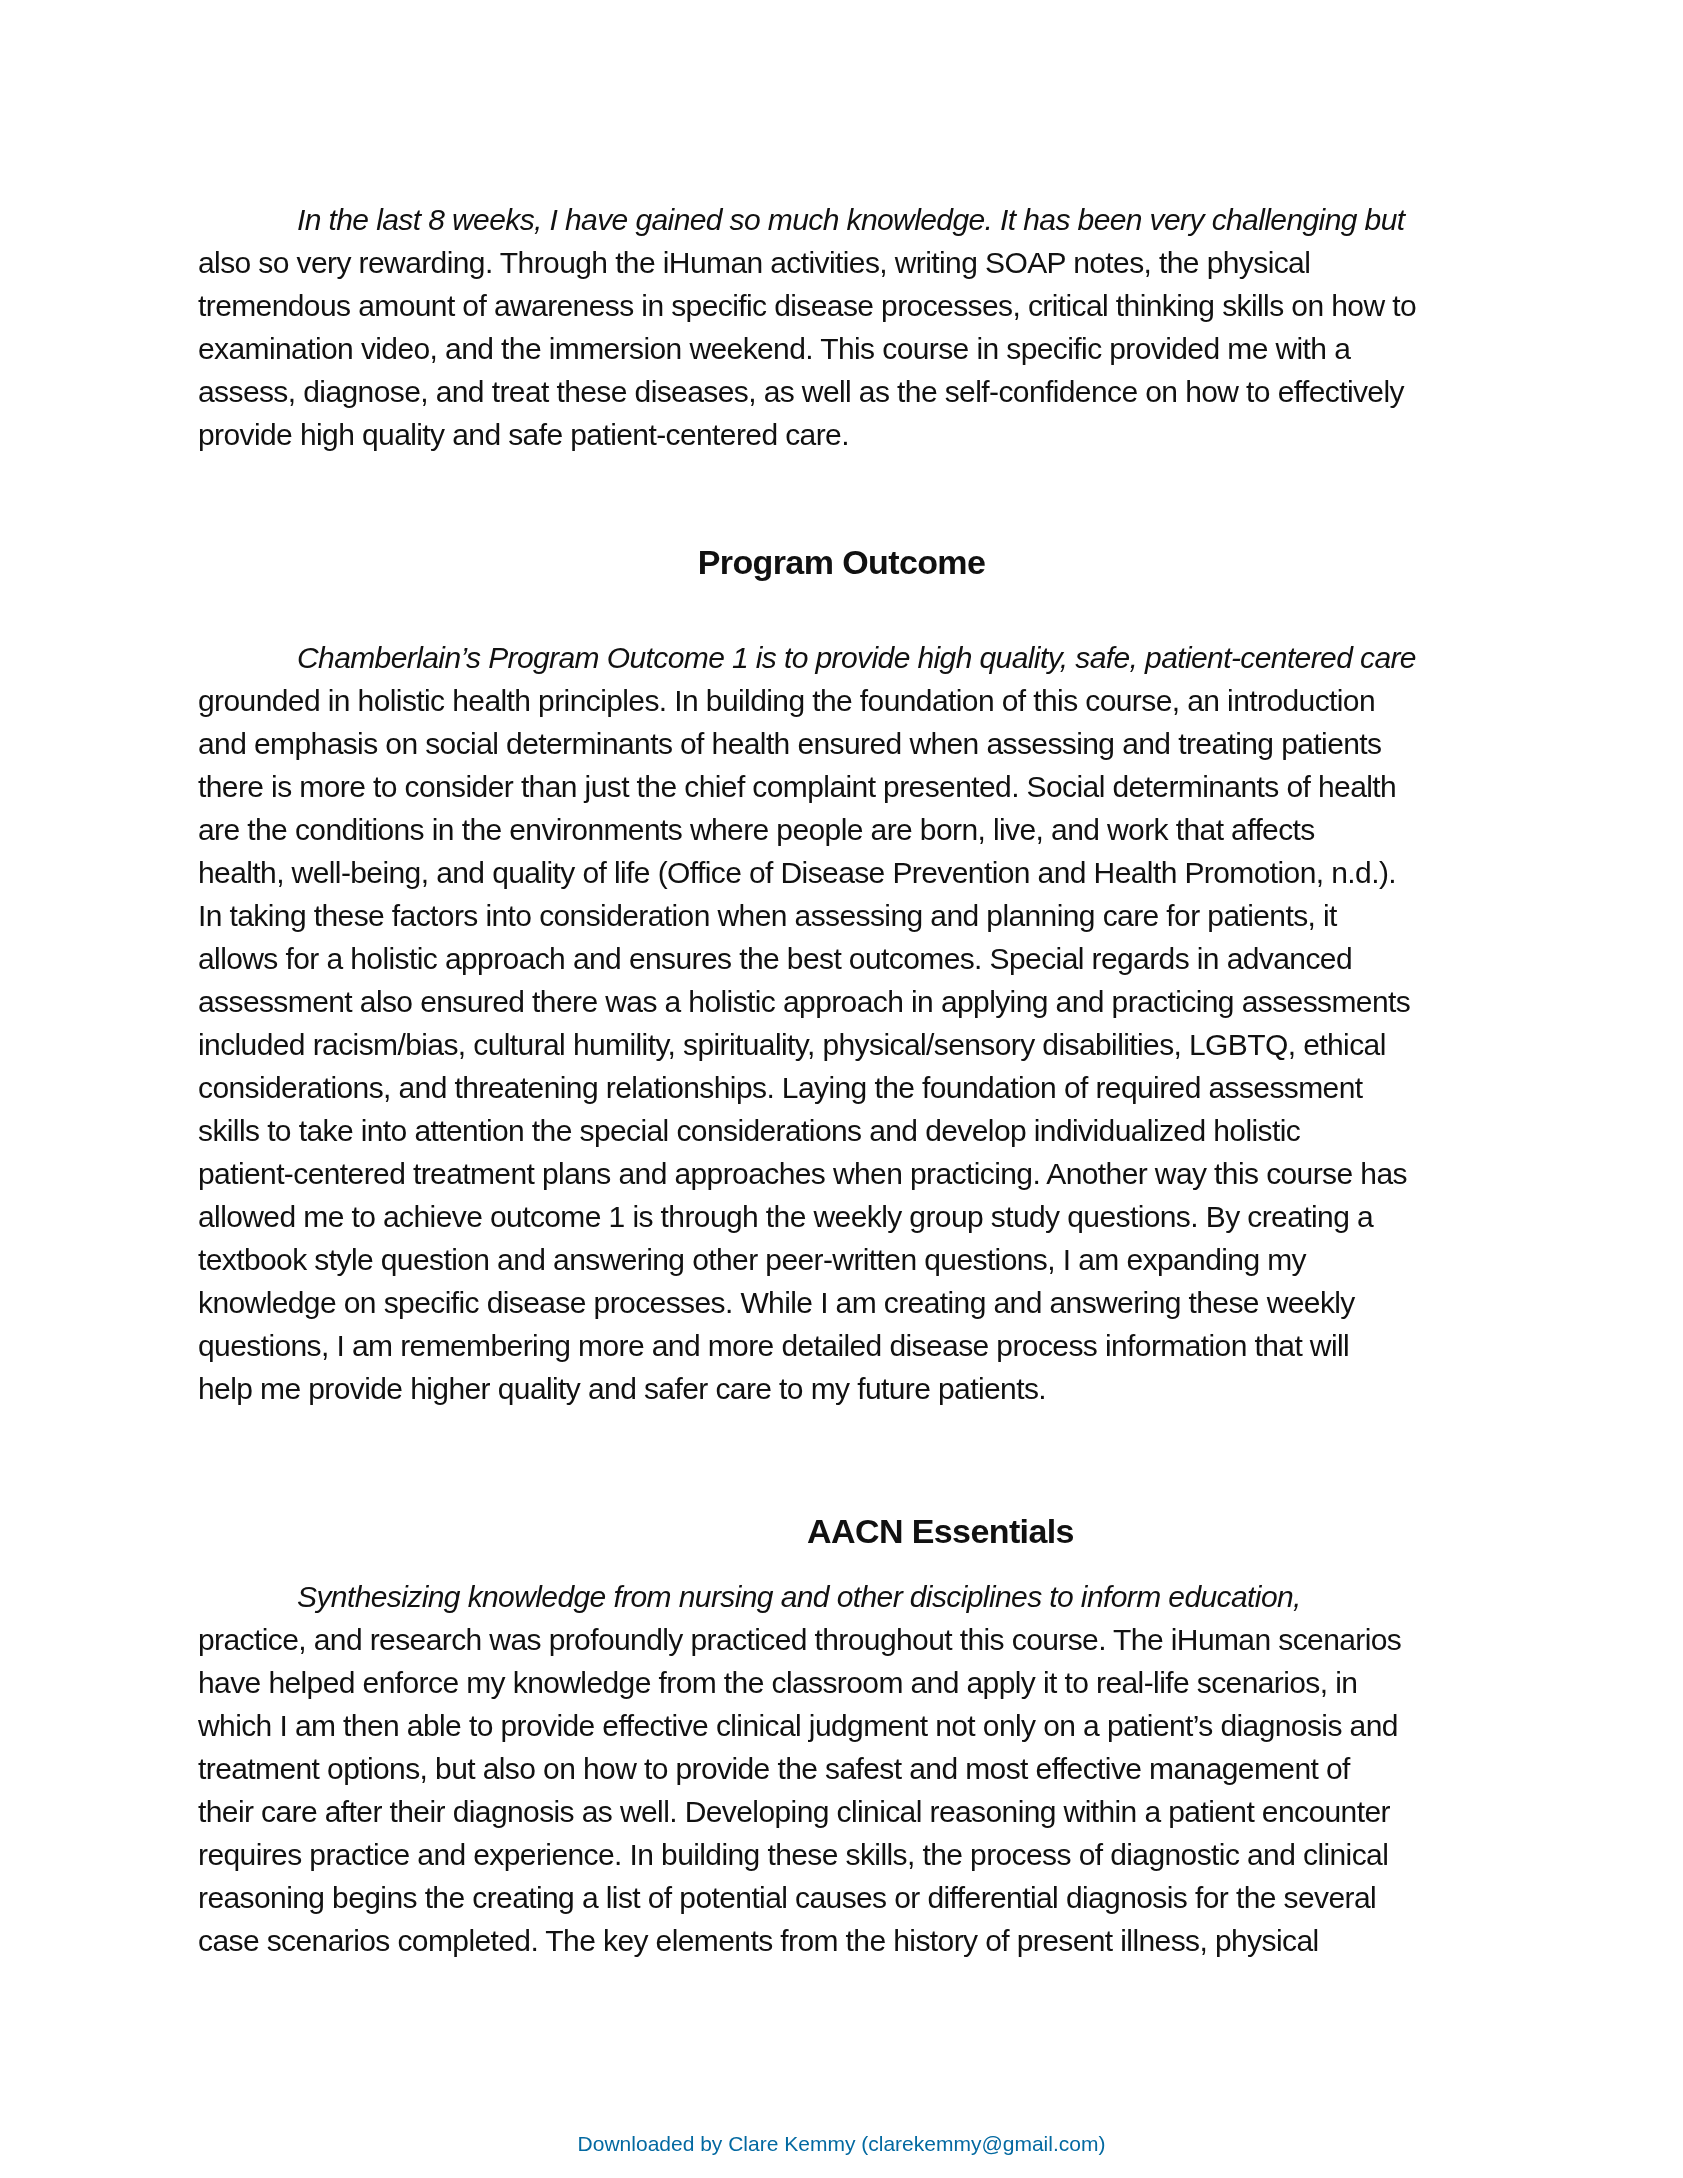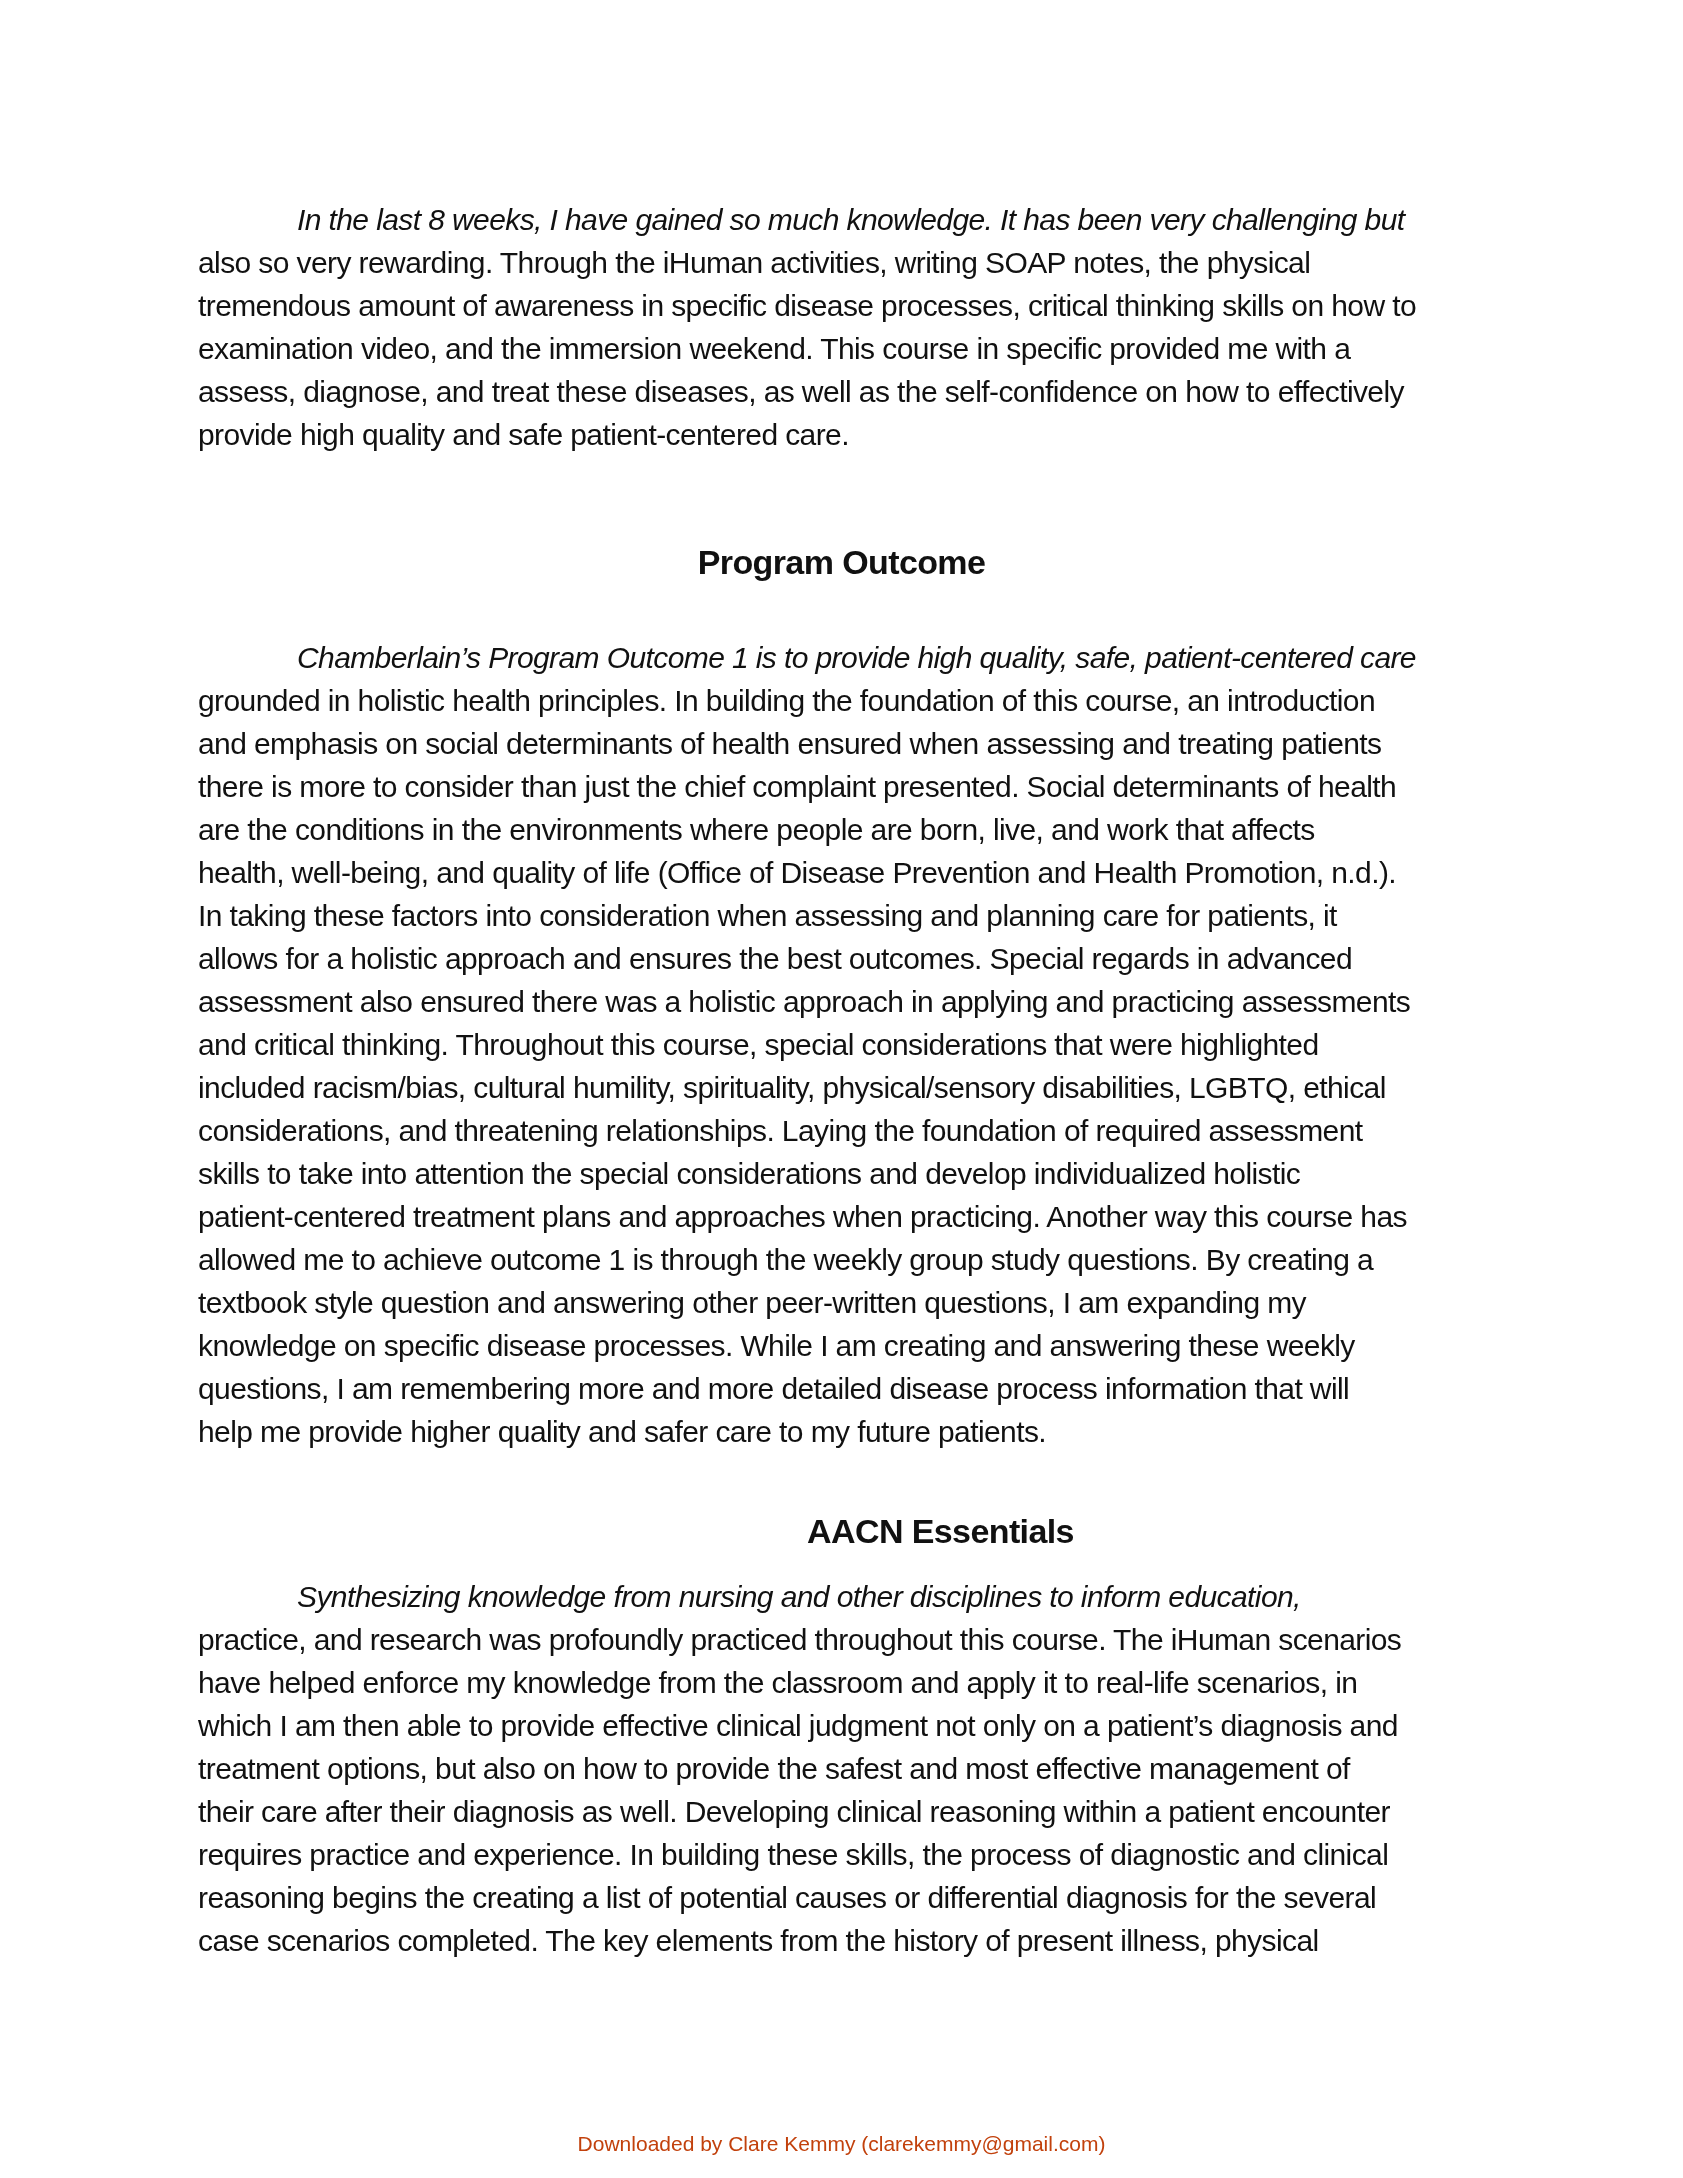--- a/index.html
+++ b/index.html
@@ -4,21 +4,21 @@
 <style>
   html, body { margin:0; padding:0; background:#ffffff; }
   body { width:1683px; height:2178px; position:relative; overflow:hidden;
          font-family: "Liberation Sans", sans-serif; color:#111; }
   .page { position:absolute; left:198px; top:198px; width:1287px; }
   .para { font-size:30px; line-height:43px; white-space:nowrap; letter-spacing:-0.6px; }
   .line { display:block; }
   .indent { padding-left:99px;font-style:italic; }
   .heading { font-size:34px; font-weight:bold; text-align:center; letter-spacing:-0.6px; line-height:43px; }
   .footer { position:absolute; left:0; width:1683px; top:2132px; text-align:center;
-            font-size:21px; color:#c2410c; font-family:"Liberation Sans", sans-serif; }
+            font-size:21px; color:#0369a1; font-family:"Liberation Sans", sans-serif; }
 </style>
 </head>
 <body>
 
 <div class="page">
 
   <div class="para" style="position:absolute; top:0; left:0;">
     <span class="line indent">In the last 8 weeks, I have gained so much knowledge.  It has been very challenging but</span>
     <span class="line">also so very rewarding. Through the iHuman activities, writing SOAP notes, the physical</span>
     <span class="line">tremendous amount of awareness in specific disease processes, critical thinking skills on how to</span>
@@ -32,21 +32,20 @@
   <div class="para" style="position:absolute; top:408px; left:0;margin-top:30px;">
     <span class="line indent">Chamberlain’s Program Outcome 1 is to provide high quality, safe, patient-centered care</span>
     <span class="line">grounded in holistic health principles. In building the foundation of this course, an introduction</span>
     <span class="line">and emphasis on social determinants of health ensured when assessing and treating patients</span>
     <span class="line">there is more to consider than just the chief complaint presented. Social determinants of health</span>
     <span class="line">are the conditions in the environments where people are born, live, and work that affects</span>
     <span class="line">health, well-being, and quality of life (Office of Disease Prevention and Health Promotion, n.d.).</span>
     <span class="line">In taking these factors into consideration when assessing and planning care for patients, it</span>
     <span class="line">allows for a holistic approach and ensures the best outcomes. Special regards in advanced</span>
     <span class="line">assessment also ensured there was a holistic approach in applying and practicing assessments</span>
-    <span class="line">and critical thinking. Throughout this course, special considerations that were highlighted</span>
     <span class="line">included racism/bias, cultural humility, spirituality, physical/sensory disabilities, LGBTQ, ethical</span>
     <span class="line">considerations, and threatening relationships. Laying the foundation of required assessment</span>
     <span class="line">skills to take into attention the special considerations and develop individualized holistic</span>
     <span class="line">patient-centered treatment plans and approaches when practicing. Another way this course has</span>
     <span class="line">allowed me to achieve outcome 1 is through the weekly group study questions. By creating a</span>
     <span class="line">textbook style question and answering other peer-written questions, I am expanding my</span>
     <span class="line">knowledge on specific disease processes. While I am creating and answering these weekly</span>
     <span class="line">questions, I am remembering more and more detailed disease process information that will</span>
     <span class="line">help me provide higher quality and safer care to my future patients.</span>
   </div>

